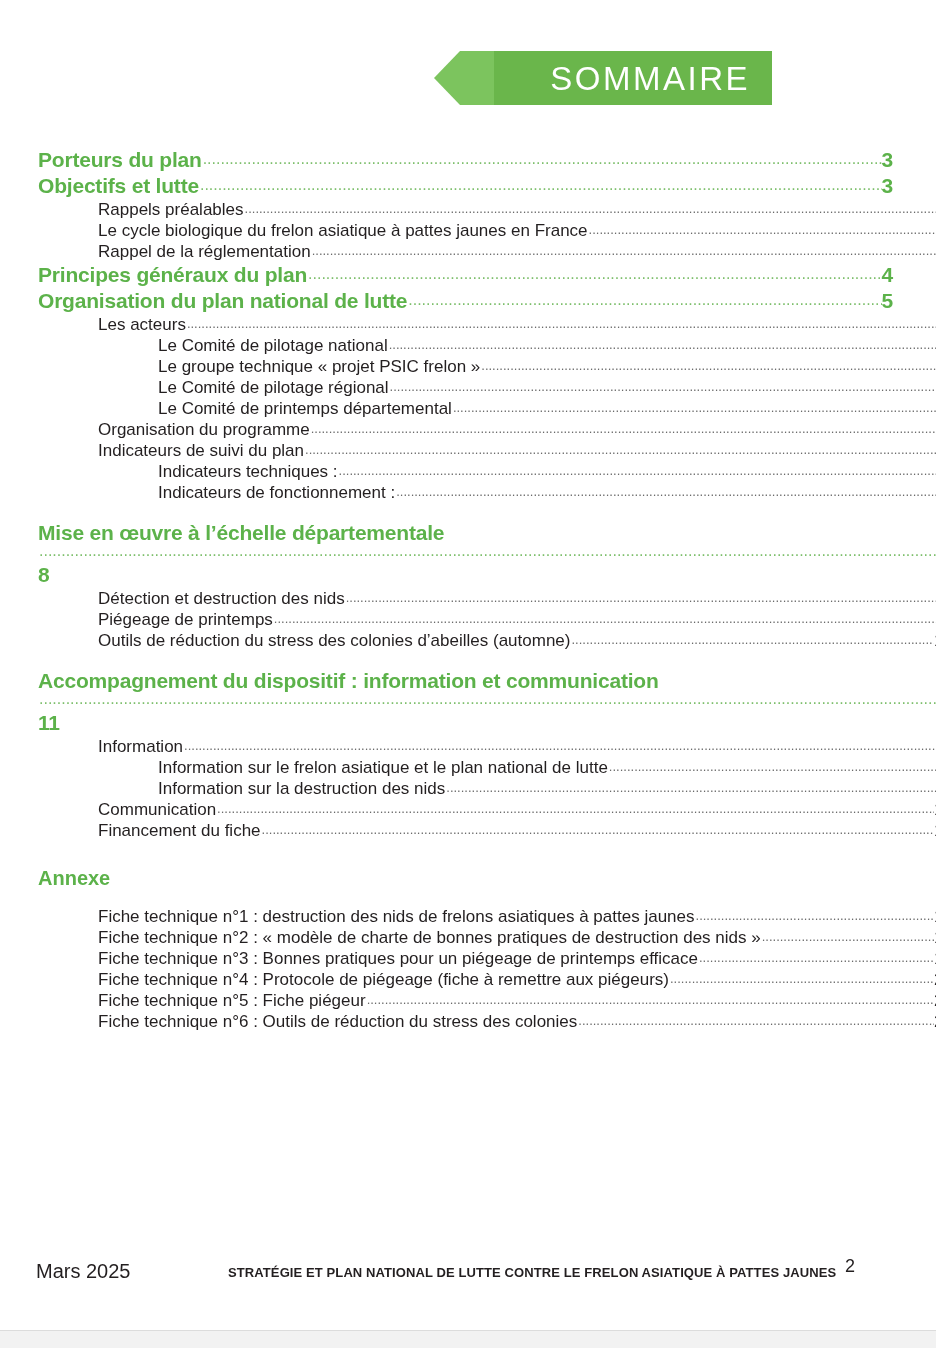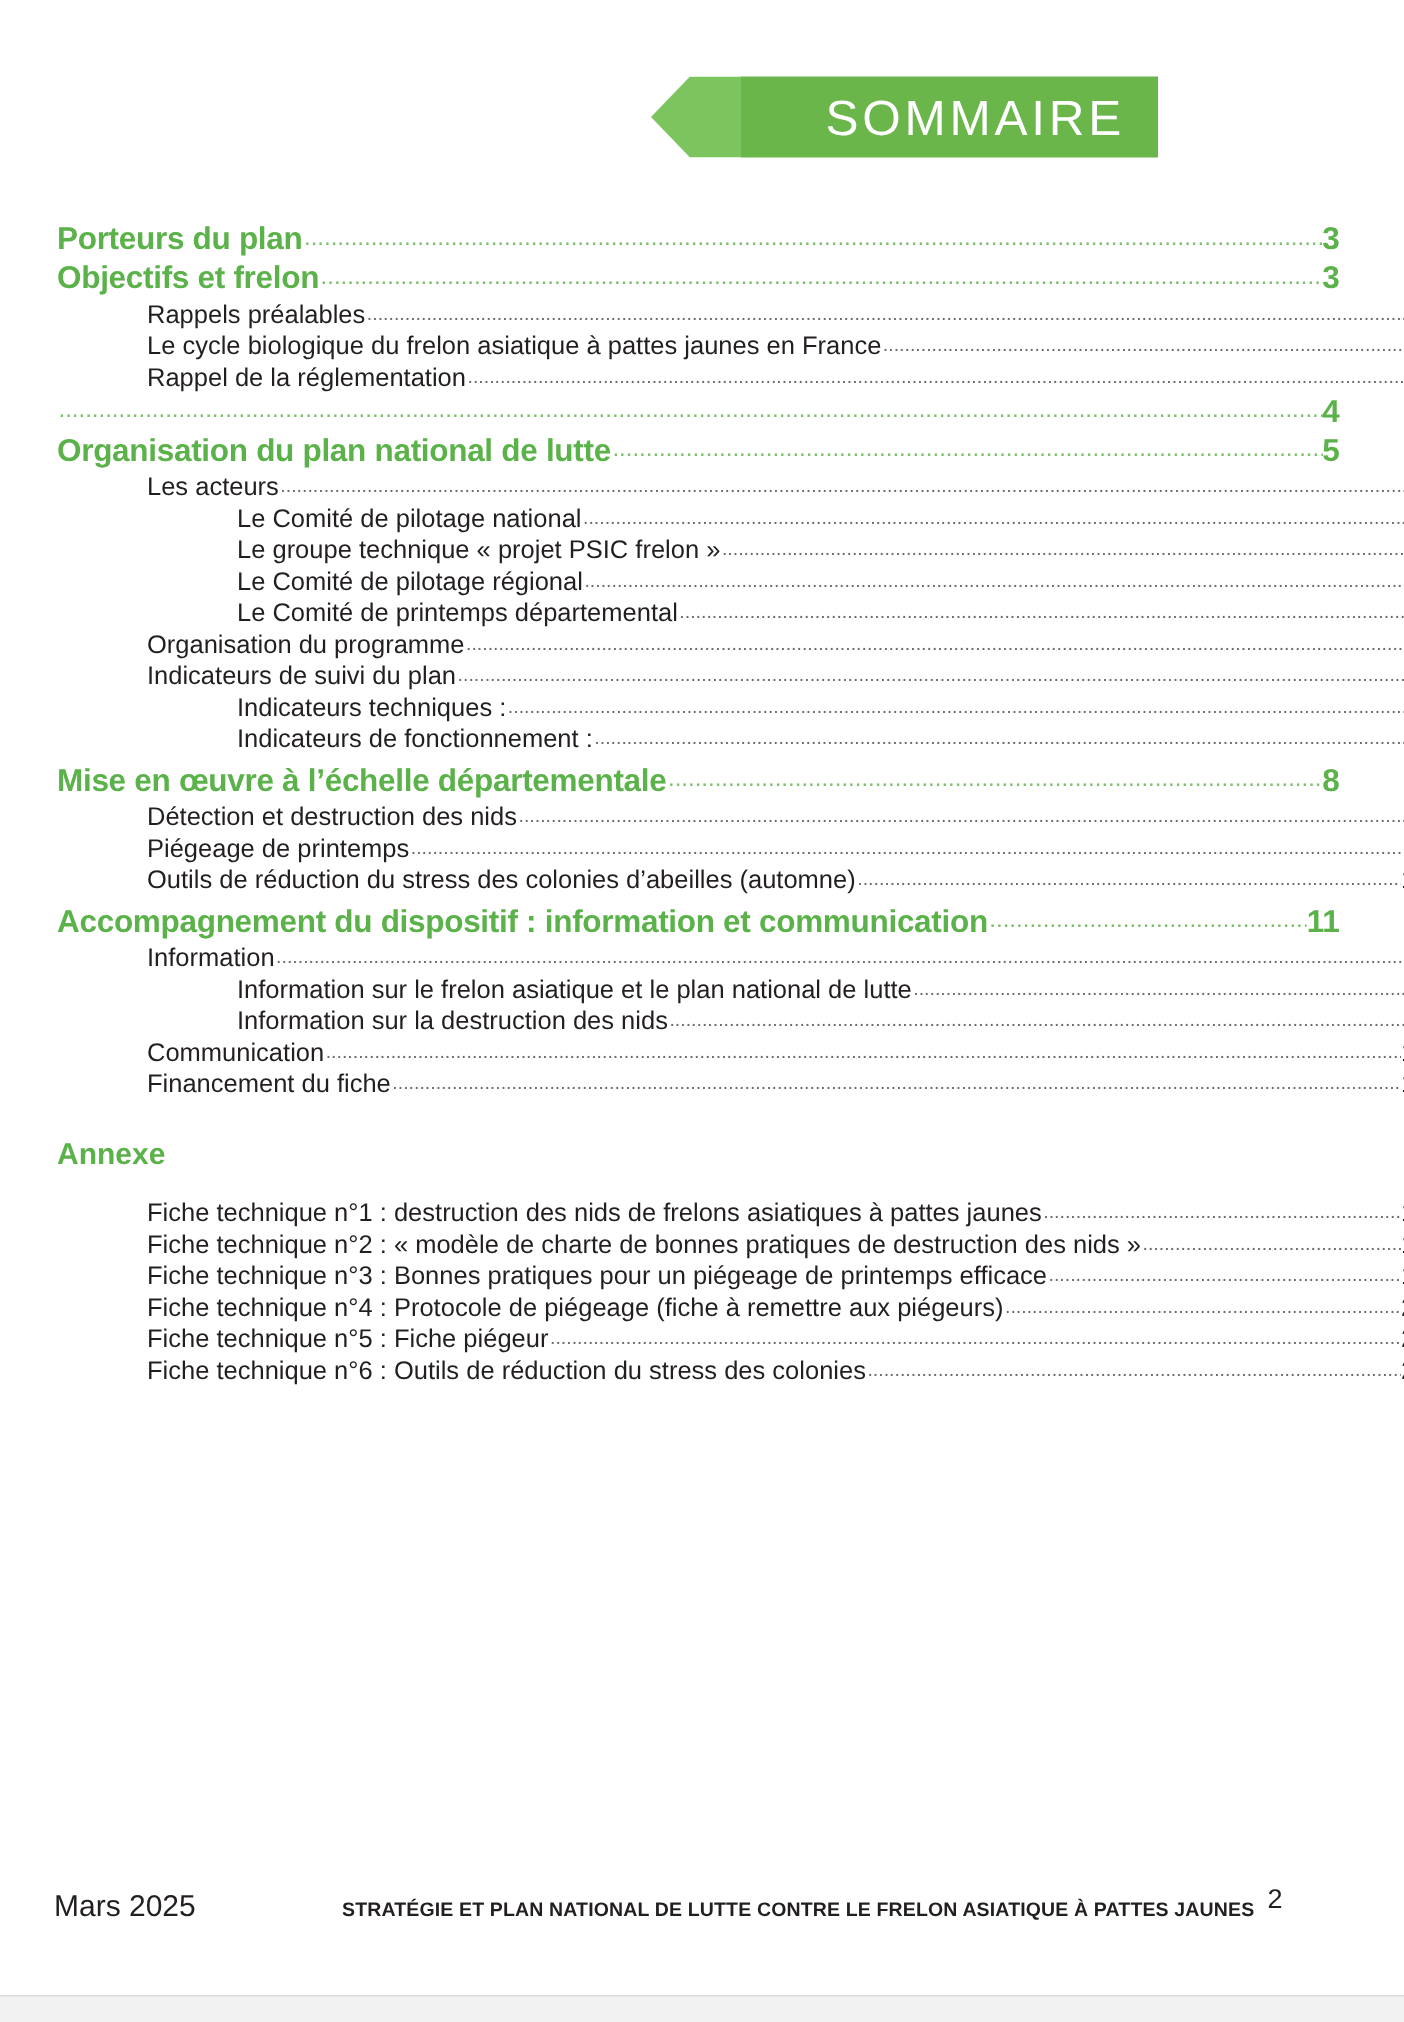--- a/index.html
+++ b/index.html
@@ -149,21 +149,21 @@
   }
 
   .annexe-heading {
     color: #5cb24a;
     font-size: 20px;
     font-weight: bold;
     margin-top: 26px;
     margin-bottom: 17px;
   }
 
-  .gap-before { margin-top: 6px; }
+  .gap-before { margin-top: 18px; flex-direction: column; }
 
   
   .footer {
     position: absolute;
     left: 0;
     bottom: 44px;
     width: 936px;
     height: 30px;
   }
   .footer-left {
@@ -207,37 +207,38 @@
   </div>
 
   <div class="toc">
     <div id="toc-list">
         <div class="toc-row lvl1">
           <span class="toc-text">Porteurs du plan</span>
           <span class="toc-dots">................................................................................................................................................................................................................................................................................................................................................................................................................</span>
           <span class="toc-page">3</span>
         </div>
         <div class="toc-row lvl1">
-          <span class="toc-text">Objectifs et frelon</span>
+          <span class="toc-text">Objectifs et lutte</span>
           <span class="toc-dots">................................................................................................................................................................................................................................................................................................................................................................................................................</span>
           <span class="toc-page">3</span>
         </div>
         <div class="toc-row lvl2">
           <span class="toc-text">Rappels préalables</span>
           <span class="toc-dots">................................................................................................................................................................................................................................................................................................................................................................................................................</span>
         </div>
         <div class="toc-row lvl2">
           <span class="toc-text">Le cycle biologique du frelon asiatique à pattes jaunes en France</span>
           <span class="toc-dots">................................................................................................................................................................................................................................................................................................................................................................................................................</span>
         </div>
         <div class="toc-row lvl2">
           <span class="toc-text">Rappel de la réglementation</span>
           <span class="toc-dots">................................................................................................................................................................................................................................................................................................................................................................................................................</span>
         </div>
         <div class="toc-row lvl1">
+          <span class="toc-text">Principes généraux du plan</span>
           <span class="toc-dots">................................................................................................................................................................................................................................................................................................................................................................................................................</span>
           <span class="toc-page">4</span>
         </div>
         <div class="toc-row lvl1">
           <span class="toc-text">Organisation du plan national de lutte</span>
           <span class="toc-dots">................................................................................................................................................................................................................................................................................................................................................................................................................</span>
           <span class="toc-page">5</span>
         </div>
         <div class="toc-row lvl2">
           <span class="toc-text">Les acteurs</span>

